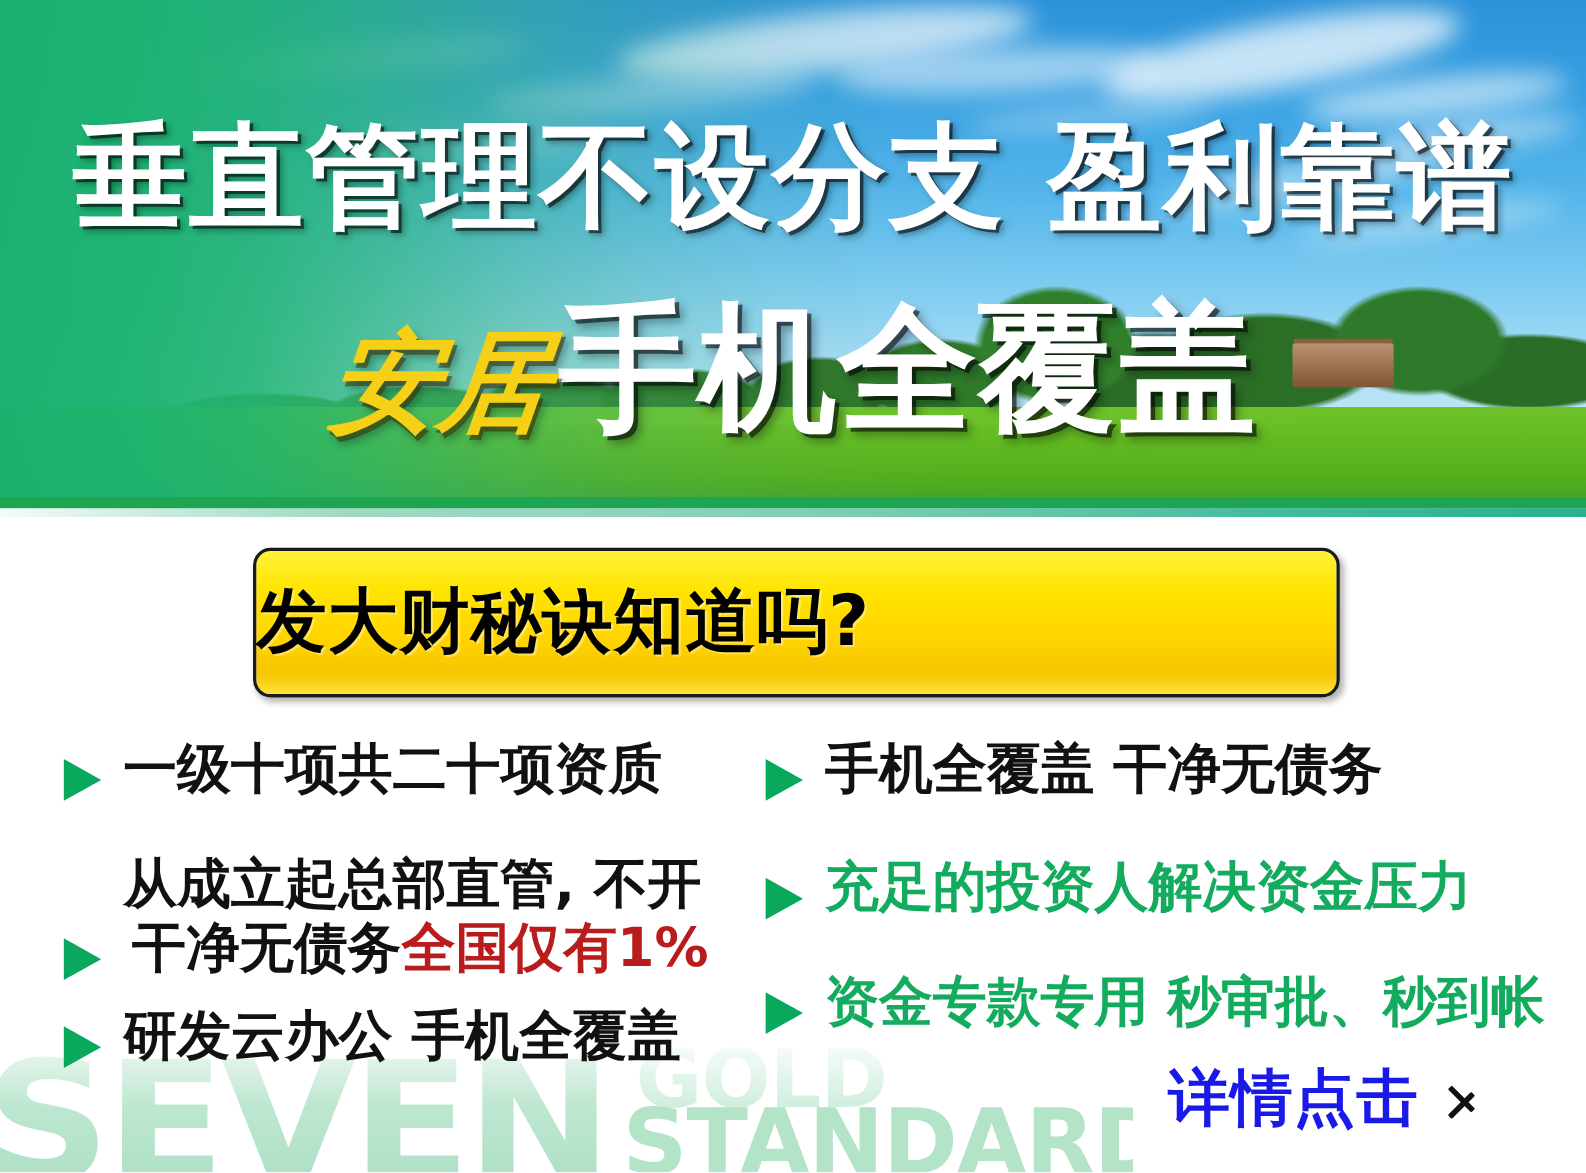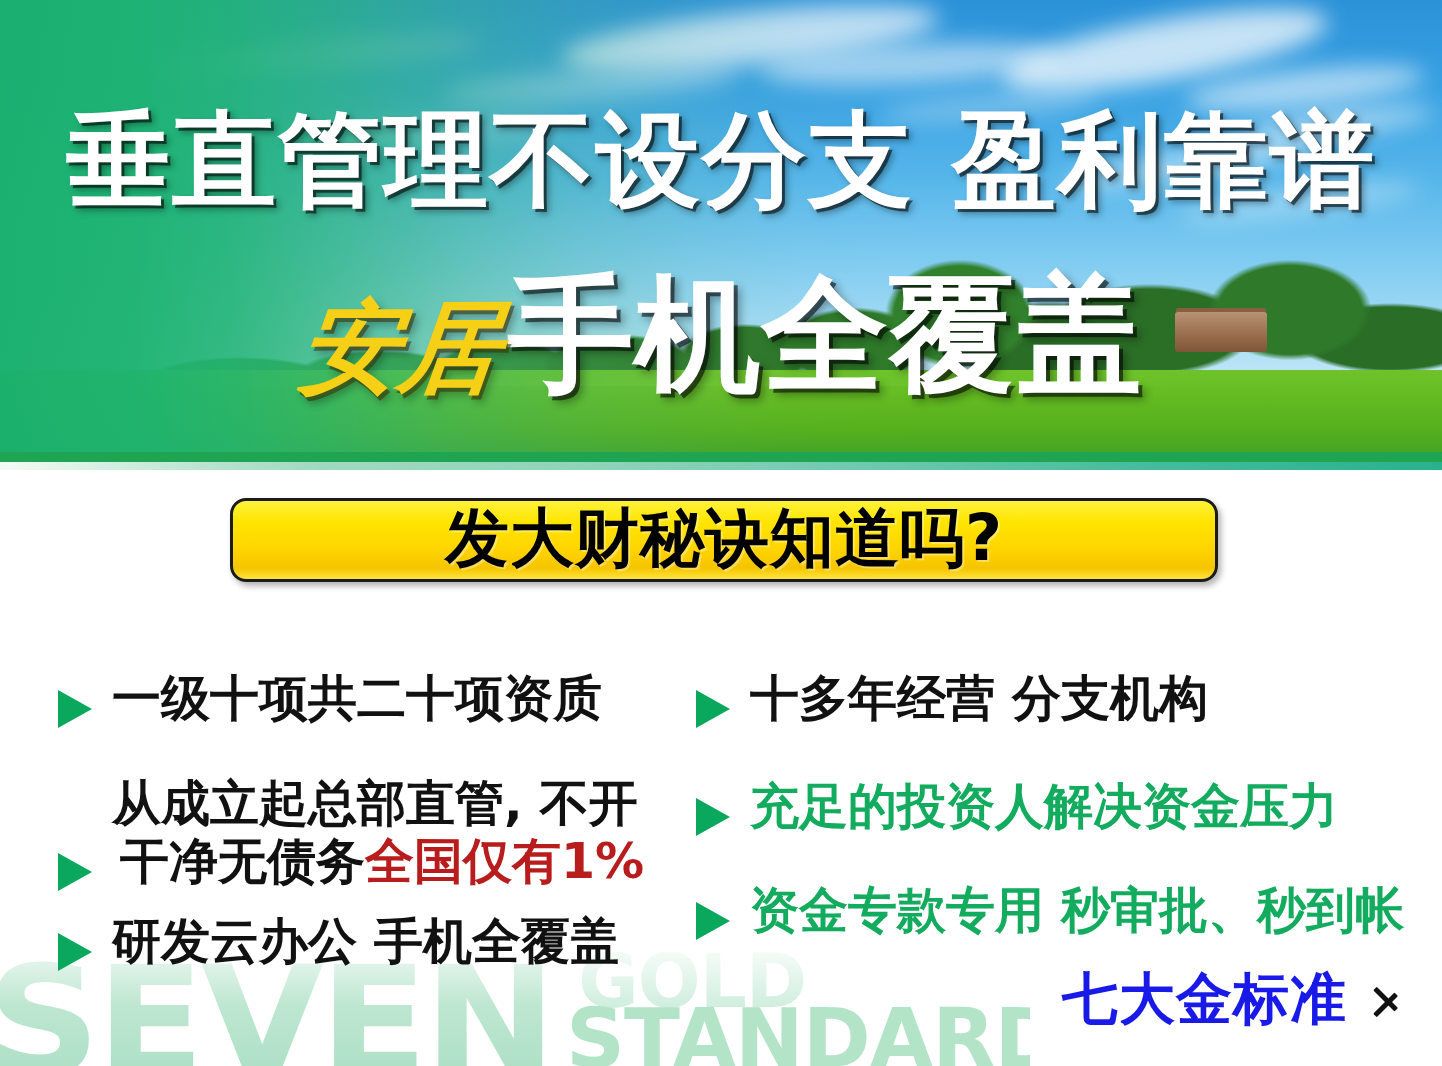--- a/index.html
+++ b/index.html
@@ -184,34 +184,34 @@
     letter-spacing: 1px;
     text-shadow:
        4px 4px 0 rgba(0,0,0,0.55),
        7px 7px 9px rgba(0,0,0,0.32);
   }
 
   
   .yellow-banner {
     position: absolute;
     left: 230px; top: 498px;
-    width: 988px; height: 84px;
+    width: 988px; height: 136px;
     border-radius: 16px;
     border: 3px solid #1b1b1b;
     box-sizing: border-box;
     background: linear-gradient(180deg,
         #fff23a 0%,
         #ffe400 28%,
         #ffd400 62%,
         #f5c500 86%,
         #ffe43c 100%);
     box-shadow: 3px 4px 6px rgba(0,0,0,0.30);
     display: flex;
     align-items: center;
-    justify-content: center;
+    justify-content: flex-start;
   }
   .yellow-banner .btxt {
     font-family: "DejaVu Sans", "Liberation Sans", sans-serif;
     font-weight: 700;
     font-size: 64px;
     color: #000000;
     letter-spacing: 1px;
     white-space: nowrap;
     text-shadow: 2px 2px 0 rgba(255,255,255,0.35);
     transform: translateY(-2px);
@@ -413,34 +413,34 @@
         <span class="tri"></span>
         <span class="btext">研发云办公  手机全覆盖</span>
       </div>
 
     </div>
 
     <div class="col-right">
 
       <div class="bullet br1">
         <span class="tri"></span>
-        <span class="btext">十多年经营  分支机构</span>
+        <span class="btext">手机全覆盖  干净无债务</span>
       </div>
 
       <div class="bullet br2">
         <span class="tri"></span>
         <span class="btext green">充足的投资人解决资金压力</span>
       </div>
 
       <div class="bullet br3">
         <span class="tri"></span>
         <span class="btext green">资金专款专用  秒审批、秒到帐</span>
       </div>
 
     </div>
   </div>
 
   <div class="cta">
-    <span class="cta-label">七大金标准</span>
+    <span class="cta-label">详情点击</span>
     <span class="cta-chevron"></span>
   </div>
 
 </div>
 
 </body></html>

